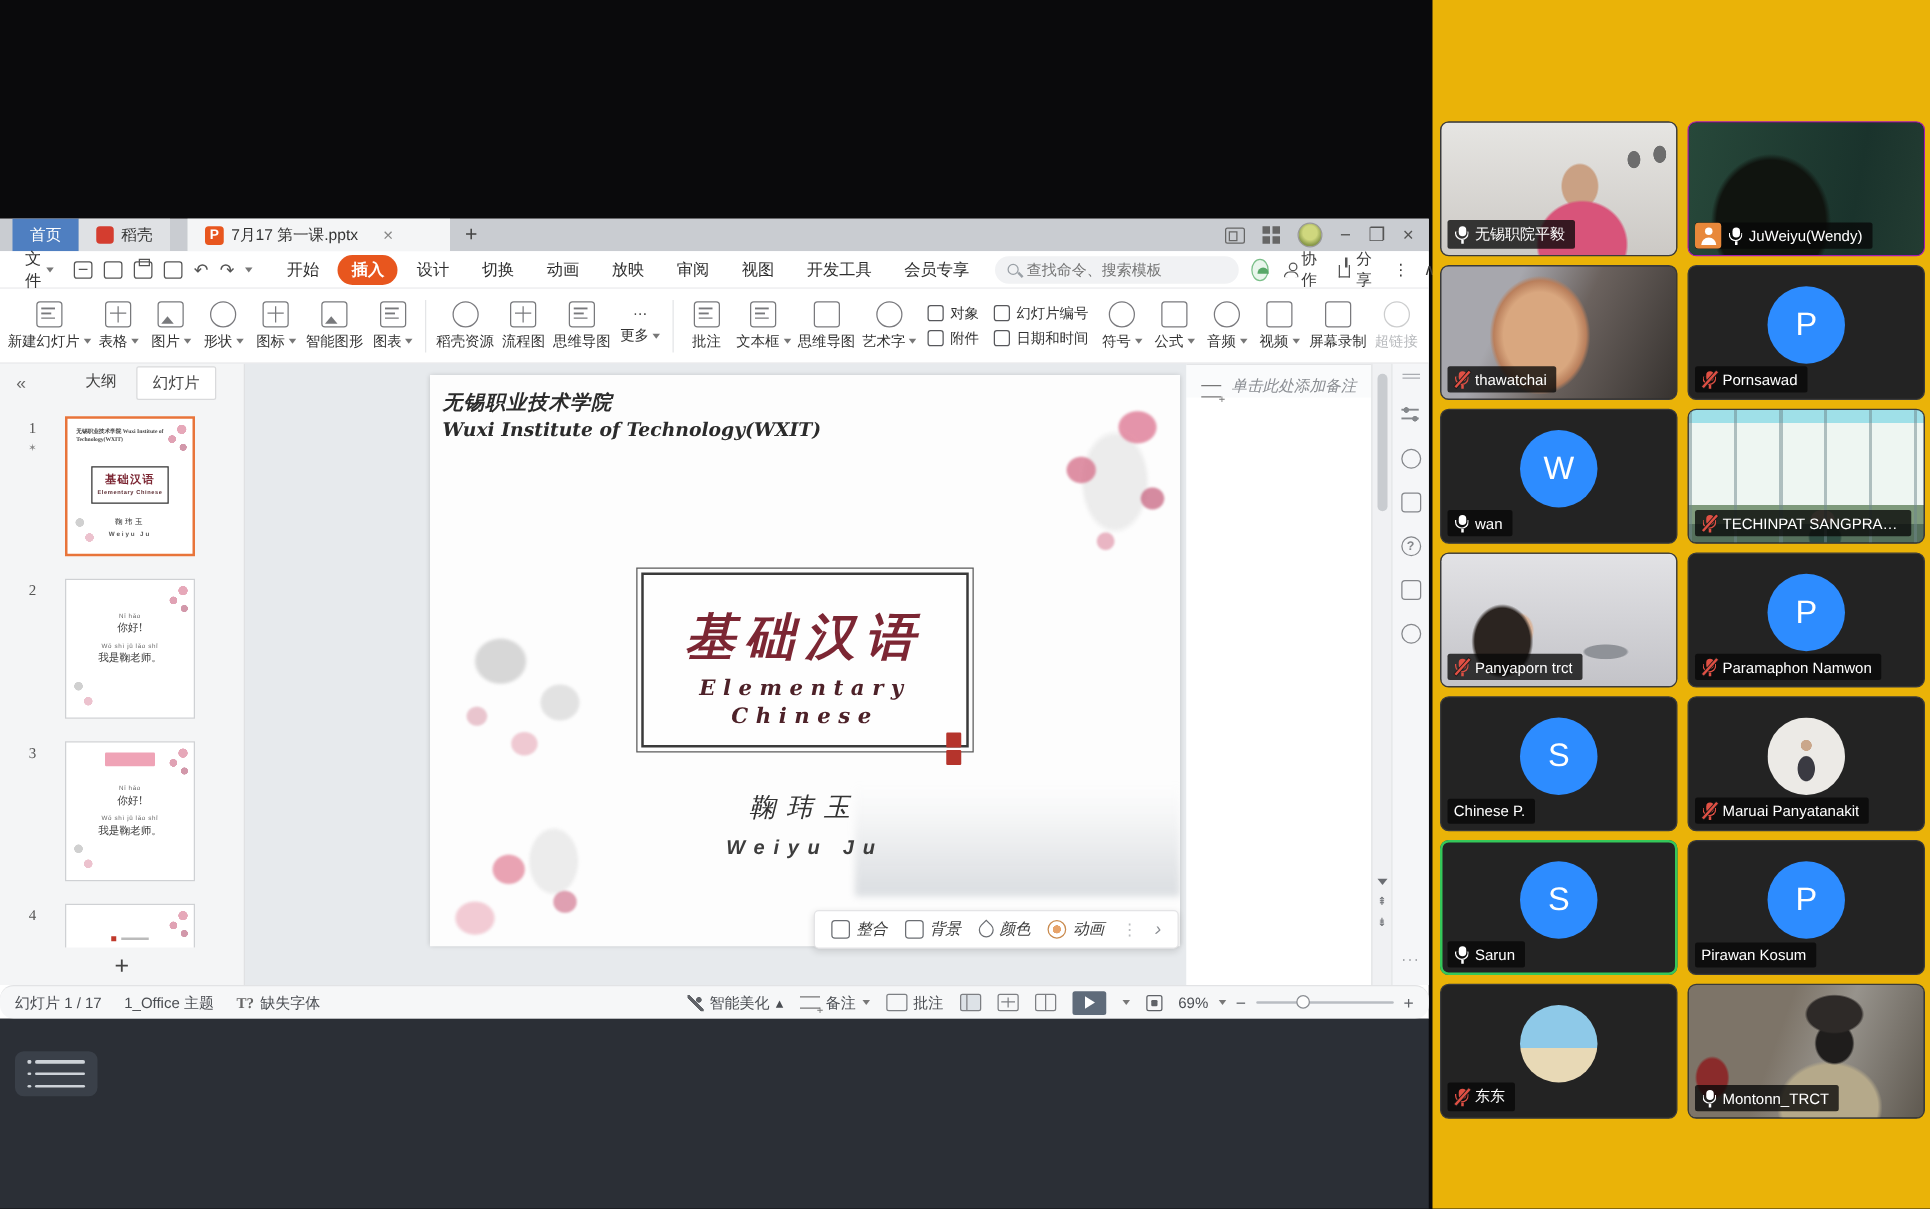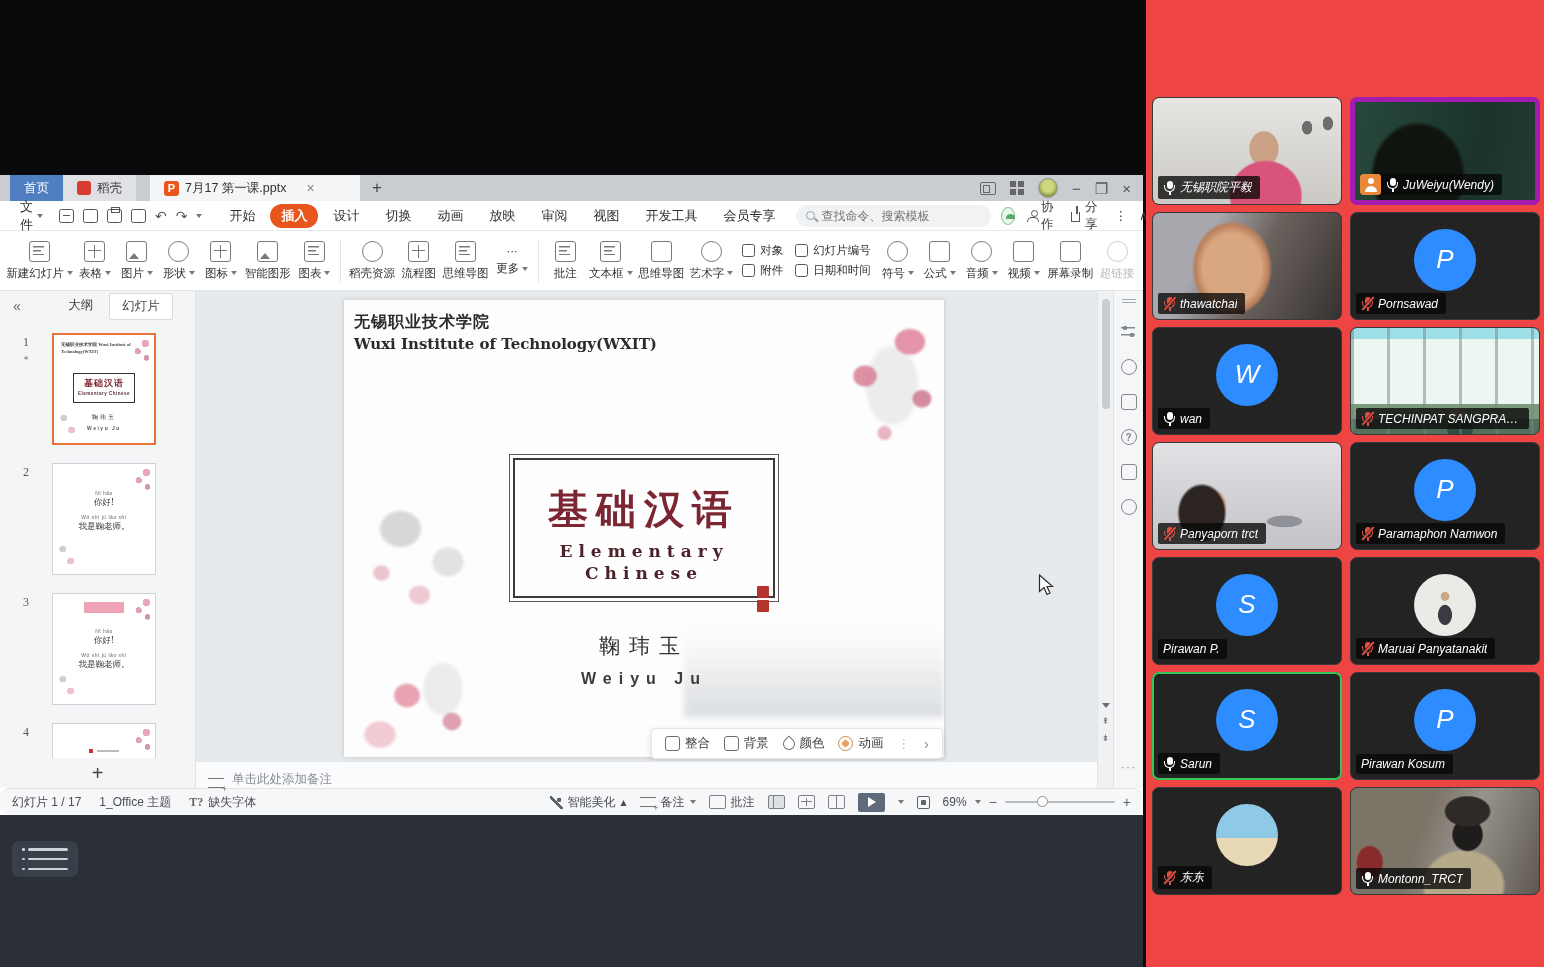--- a/index.html
+++ b/index.html
@@ -105,21 +105,21 @@
   .tp1{font-size:5px;color:#666;letter-spacing:.5px;}
   .tc1{font-size:8.5px;color:#3a3a3a;margin:1px 0 5px;font-family:"DejaVu Serif",serif;}
   .tp2{font-size:5px;color:#666;letter-spacing:.5px;}
   .tc2{font-size:8.5px;color:#3a3a3a;margin-top:1px;font-family:"DejaVu Serif",serif;}
   .t3-banner{position:absolute;left:50%;top:8px;transform:translateX(-50%);width:40px;height:11px;background:#efa3b6;border-radius:1px;}
   .t4-mark{position:absolute;left:50%;top:24px;transform:translateX(-50%);width:30px;height:5px;background:
     linear-gradient(#c0392b,#c0392b) 0 50%/4px 4px no-repeat,linear-gradient(#bbb,#bbb) 8px 50%/22px 2px no-repeat;}
   .tp-foot{height:30px;display:flex;align-items:center;justify-content:center;font-size:20px;color:#444;flex:0 0 auto;}
 
   
-  .centercol{flex:1;display:flex;flex-direction:column;min-width:0;}
+  .centercol{flex:1;display:flex;flex-direction:row;min-width:0;font-style:italic;}
   .canvas{flex:1;background:#e7eaed;position:relative;overflow:hidden;}
   .slide{position:absolute;left:148px;top:9px;width:600px;height:457px;background:#fdfdfd;box-shadow:0 0 4px rgba(0,0,0,.18);overflow:hidden;}
   .sl-school{position:absolute;left:10px;top:12px;font-family:"DejaVu Serif","Liberation Serif",serif;color:#2b2b2b;}
   .sl-school .cn{font-size:16px;font-weight:bold;letter-spacing:1px;}
   .sl-school .en{font-size:15px;font-weight:bold;margin-top:2px;}
   .deco{position:absolute;filter:blur(1px);}
   .deco.tr{right:-8px;top:0;width:150px;height:190px;background:
     radial-gradient(26px 22px at 72% 22%,rgba(224,130,155,.85) 0 55%,transparent 62%),
     radial-gradient(20px 18px at 42% 40%,rgba(214,117,142,.8) 0 55%,transparent 62%),
     radial-gradient(16px 15px at 80% 52%,rgba(199,100,128,.75) 0 55%,transparent 62%),
@@ -198,25 +198,25 @@
   .zbtn{font-size:14px;color:#5f6267;}
 
   
   .desktop-strip{position:absolute;left:0;top:815px;width:1143px;height:152px;background:#2b2f36;}
   .list-chip{position:absolute;left:12px;top:26px;width:66px;height:36px;background:#3a4049;border-radius:7px;padding:7px 10px;display:flex;flex-direction:column;justify-content:space-between;}
   .list-chip i{display:block;height:2.5px;background:#cdd2d8;border-radius:2px;position:relative;}
   .list-chip i::before{content:"";position:absolute;left:-6px;top:0;width:3px;height:2.5px;background:#cdd2d8;border-radius:1px;}
   .list-chip{padding-left:16px;}
 
   
-  .meeting{position:absolute;left:1146px;top:0;width:398px;height:967px;background:#ef4444;font-style:italic;}
+  .meeting{position:absolute;left:1146px;top:0;width:398px;height:967px;background:#eab308;}
   .tiles{display:grid;grid-template-columns:190px 190px;grid-auto-rows:108px;gap:7px 8px;padding:97px 0 0 6px;}
   .tile{position:relative;background:#232323;border:1px solid #3a3a3a;border-radius:7px;overflow:hidden;}
   .tile.active{outline:2px solid #35c75a;outline-offset:-2px;}
-  .tile.framed{border:5px solid #a21caf;}
+  .tile.framed{border:1px solid #a21caf;}
   .avatar{position:absolute;left:50%;top:44%;transform:translate(-50%,-50%);width:62px;height:62px;border-radius:50%;
     background:#2d8cff;color:#fff;font-size:26px;display:flex;align-items:center;justify-content:center;}
   .avatar.photo-beach{background:linear-gradient(#8ec9e8 0 55%,#e8d9b6 55%);}
   .avatar.photo-suit{background:
     radial-gradient(11px 16px at 50% 66%,#3a3a42 0 60%,transparent 66%),
     radial-gradient(7px 7px at 50% 36%,#caa78b 0 60%,transparent 66%),#eceae6;}
   .vbg{position:absolute;inset:0;}
   .v-office-man{background:
     radial-gradient(56px 54px at 60% 92%,#d8547a 0 62%,transparent 66%),
     radial-gradient(24px 29px at 59% 48%,#caa184 0 58%,transparent 64%),
@@ -775,21 +775,21 @@
             </span>
           <span class="pname">Paramaphon Namwon</span>
         </div>
       </div>
 
       <div class="tile">
         <div class="avatar">
             <span>S</span>
           </div>
         <div class="nameplate">
-          <span class="pname">Pirawan P.</span>
+          <span class="pname">Chinese P.</span>
         </div>
       </div>
 
       <div class="tile">
         <div class="avatar photo-suit"></div>
         <div class="nameplate muted">
           <span class="micwrap">
               <i class="mic"></i>
               <b class="slash"></b>
             </span>

